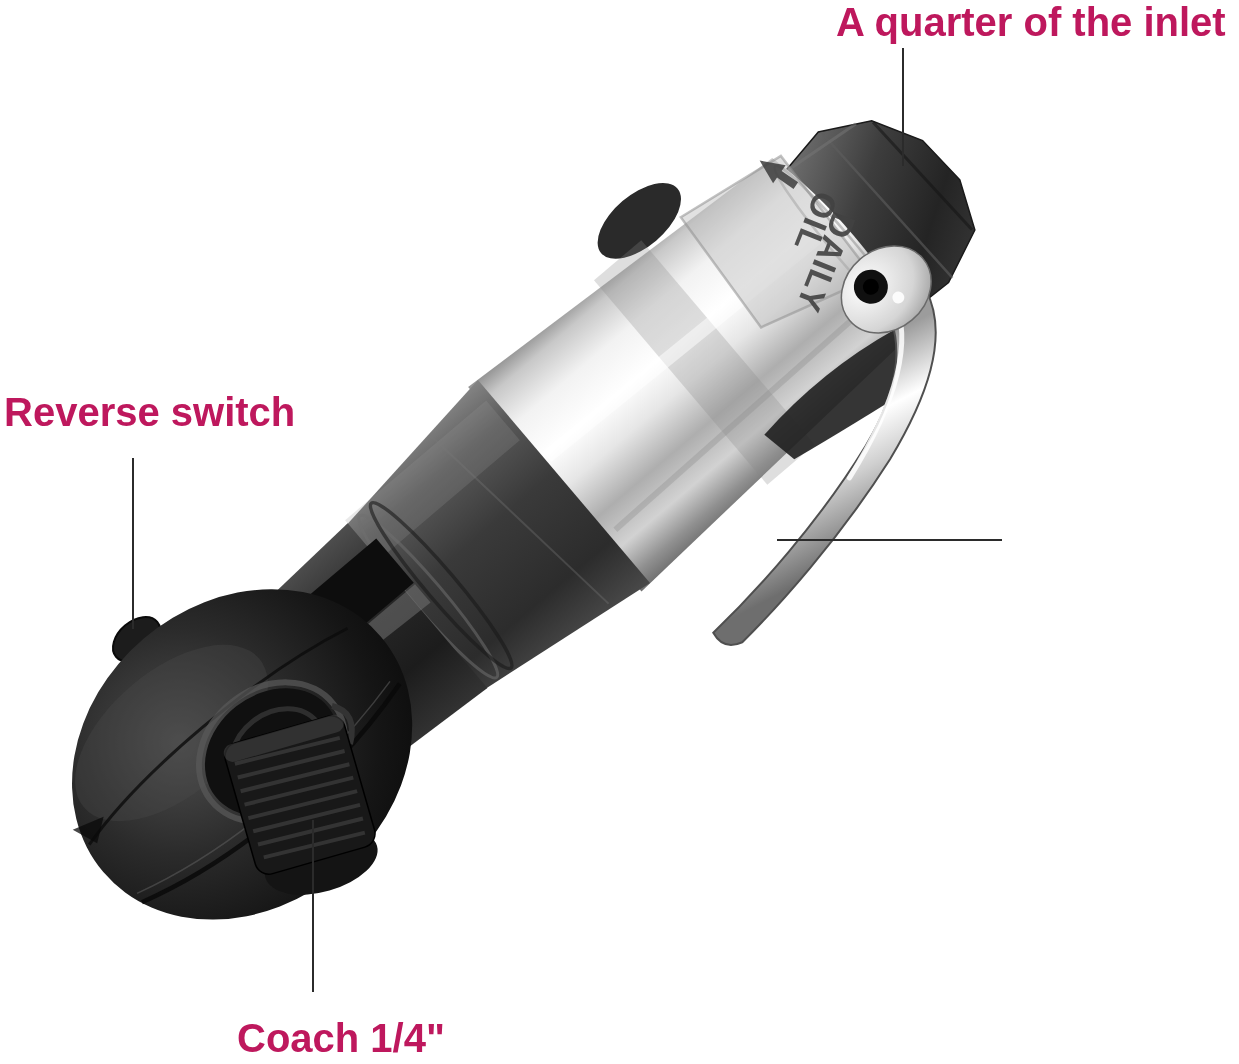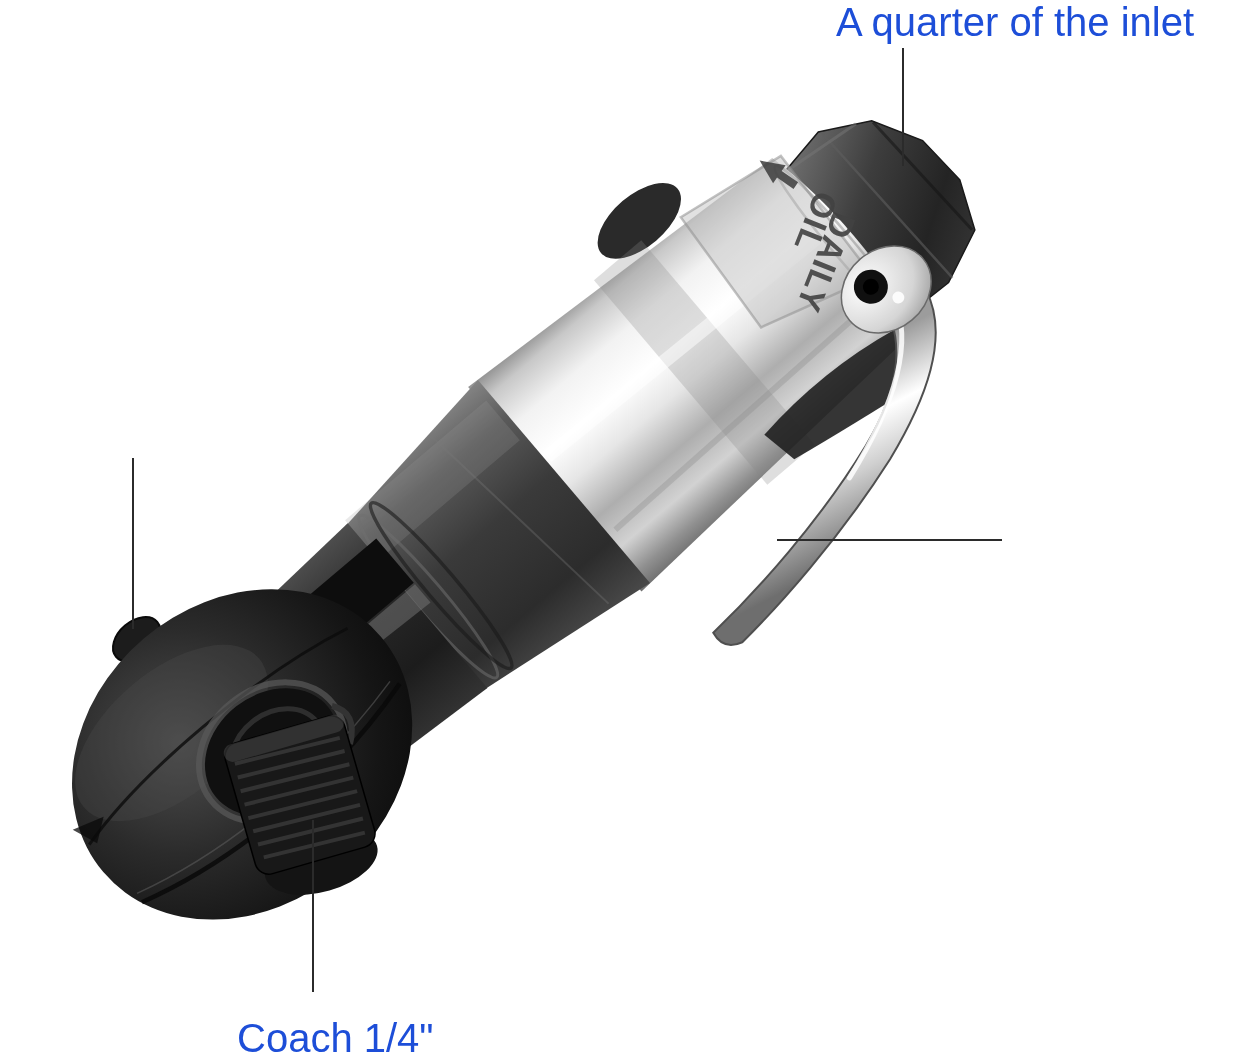--- a/index.html
+++ b/index.html
@@ -2,22 +2,22 @@
 <html><head>
 <meta charset="utf-8">
 <style>
   html, body { margin:0; padding:0; background:#ffffff; }
   .stage {
     position:relative; width:1239px; height:1064px; background:#ffffff;
     overflow:hidden; font-family:"Liberation Sans", sans-serif;
   }
   .tool-svg { position:absolute; left:0; top:0; }
   .label {
-    position:absolute; color:#1d4ed8; font-size:40px; line-height:1.1;
-    white-space:nowrap; font-weight:400;
+    position:absolute; color:#be185d; font-size:40px; line-height:1.1;
+    white-space:nowrap; font-weight:700;
   }
   .callout { position:absolute; background:#2b2b2b; }
   .callout.v { width:2px; }
   .callout.h { height:2px; }
   #label-inlet   { left:836px; top:0px; }
   #label-reverse { left:4px;   top:390px; }
   #label-work    { left:1011px; top:501px; }
   #label-drive   { left:237px; top:1016px; }
   #line-inlet   { left:902px; top:48px;  height:118px; }
   #line-reverse { left:132px; top:458px; height:171px; }
@@ -176,15 +176,16 @@
       </g>
     </g>
   </svg>
 
   <div class="callout v" id="line-inlet"></div>
   <div class="callout v" id="line-reverse"></div>
   <div class="callout h" id="line-work"></div>
   <div class="callout v" id="line-drive"></div>
 
   <div class="label" id="label-inlet">A quarter of the inlet</div>
+  <div class="label" id="label-reverse">Reverse switch</div>
   <div class="label" id="label-drive">Coach 1/4"</div>
 
 </div>
 
 </body></html>

